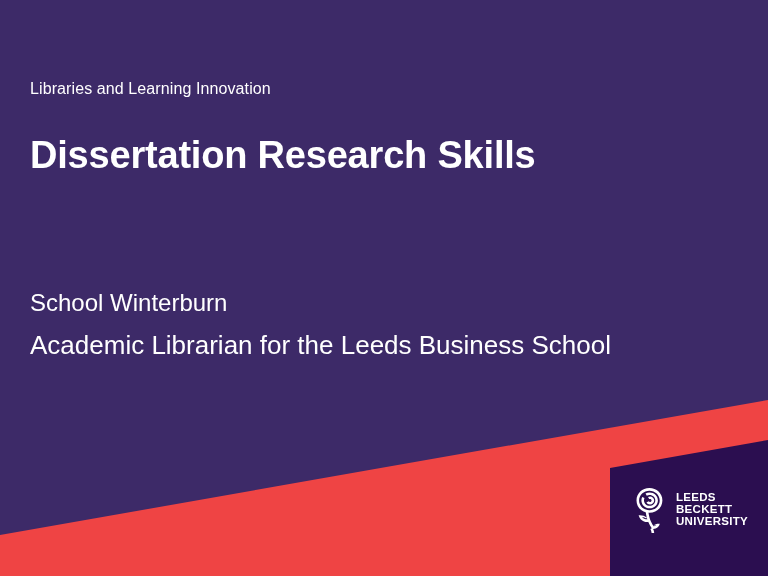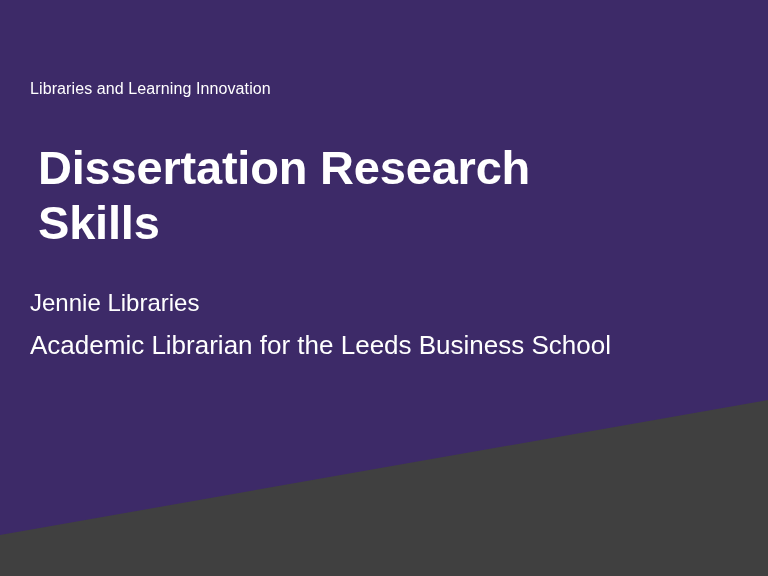--- a/index.html
+++ b/index.html
@@ -10,21 +10,21 @@
   }
   body {
     font-family: "Liberation Sans", sans-serif;
   }
 
   .slide {
     position: relative;
     width: 768px;
     height: 576px;
     overflow: hidden;
-    background: #404040;
+    background: #ef4444;
   }
 
   
   .bg-purple {
     position: absolute;
     left: 0;
     top: 0;
     width: 768px;
     height: 576px;
     background: #3d2a68;
@@ -89,24 +89,24 @@
     font-size: 16px;
     font-weight: normal;
     letter-spacing: 0.1px;
     white-space: nowrap;
   }
 
   .title {
     position: absolute;
     left: 0;
     top: 133px;
-    margin: 8px;
+    margin: 0;
     width: 580px;
     color: #ffffff;
-    font-size: 47px;
+    font-size: 38px;
     font-weight: bold;
     line-height: 1.17;
     letter-spacing: -0.2px;
   }
 
   .presenter {
     position: absolute;
     left: 0;
     top: 289px;
     color: #ffffff;
@@ -130,19 +130,43 @@
 
 <div class="slide">
 
   <div class="bg-purple"></div>
 
   <div class="content">
     <div class="eyebrow">Libraries and Learning Innovation</div>
 
     <h1 class="title">Dissertation Research Skills</h1>
 
-    <div class="presenter">Jennie Libraries</div>
+    <div class="presenter">School Winterburn</div>
 
     <div class="role">Academic Librarian for the Leeds Business School</div>
   </div>
 
+  <div class="logo-plate">
+    <div class="logo-inner">
+      <svg class="rose-icon" viewBox="0 0 36 48" aria-hidden="true">
+        <g fill="#ffffff">
+
+          <path d="M17.4 2.1c7.2 0 13 5.5 13 12.3 0 6.9-5.8 12.4-13 12.4S4.5 21.3 4.5 14.4C4.5 7.6 10.2 2.1 17.4 2.1zm0 2.6c-5.7 0-10.3 4.4-10.3 9.7s4.6 9.8 10.3 9.8 10.3-4.4 10.3-9.8S23.1 4.7 17.4 4.7z"></path>
+          <path d="M17.6 6.6c4.6 0 8.3 3.5 8.3 7.8 0 4.4-3.7 7.9-8.3 7.9-4.5 0-8.2-3.5-8.2-7.9 0-1.2.3-2.3.8-3.3l2.3 1c-.3.7-.5 1.5-.5 2.3 0 3 2.5 5.4 5.6 5.4s5.7-2.4 5.7-5.4-2.6-5.4-5.7-5.4c-1 0-2 .3-2.8.7l-1.3-2.2c1.2-.6 2.6-.9 4.1-.9z"></path>
+          <path d="M18 10.4c2.3 0 4.2 1.8 4.2 4s-1.9 4-4.2 4c-1.5 0-2.9-.8-3.6-2l2.3-1.2c.3.4.8.7 1.3.7.9 0 1.6-.7 1.6-1.5s-.7-1.5-1.6-1.5c-.3 0-.6.1-.8.2l-1.2-2.2c.6-.3 1.3-.5 2-.5z"></path>
+
+          <path d="M16.4 26.1c.5 3.6 1.3 6.6 2.4 9.2.9 2.1 2 4 3.4 5.9l-2.1 1.5c-1.5-2.1-2.8-4.2-3.8-6.6-1.2-2.9-2.1-6.2-2.6-10z"></path>
+
+          <path d="M14.9 31.6c-2.2-1.9-5-2.7-8.3-2.4 1 3.1 2.8 5.2 5.4 6.2 1.6.6 3.3.7 5 .3l-.7-2.5c-1.2.3-2.4.2-3.5-.2-1.1-.4-2-1.1-2.7-2 1.6.1 3 .6 4.2 1.6z"></path>
+
+          <path d="M21.5 39.5c1.7-1.4 3.8-2 6.3-1.8-.7 2.4-2.1 4-4.1 4.8-1.3.5-2.7.6-4.1.3l.6-2.5c.9.2 1.8.1 2.6-.2.6-.2 1.1-.6 1.5-1-.9 0-1.8.2-2.5.6z"></path>
+          <path d="M20.7 41.9c.9 1.6 1.4 3.3 1.5 5.1h-2.6c-.1-1.4-.5-2.7-1.2-3.9z"></path>
+        </g>
+      </svg>
+      <div class="logo-wordmark">
+        <span>LEEDS</span>
+        <span>BECKETT</span>
+        <span>UNIVERSITY</span>
+      </div>
+    </div>
+  </div>
 
 </div>
 
 </body></html>

